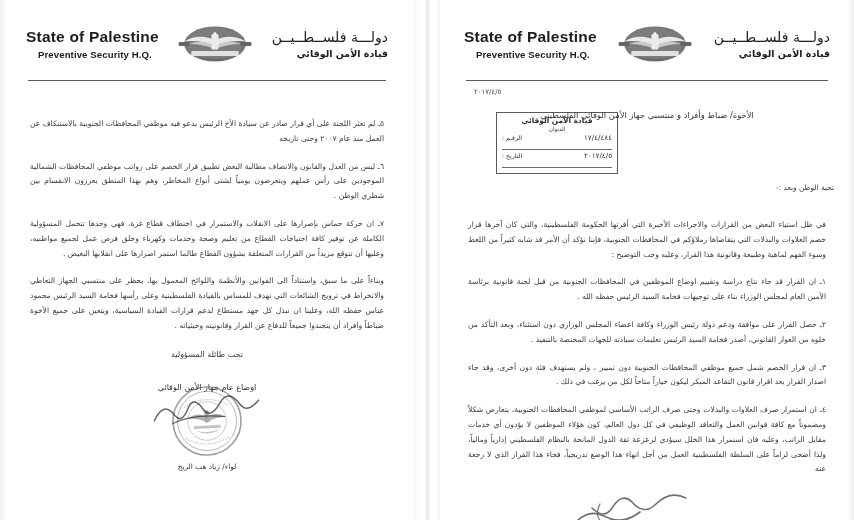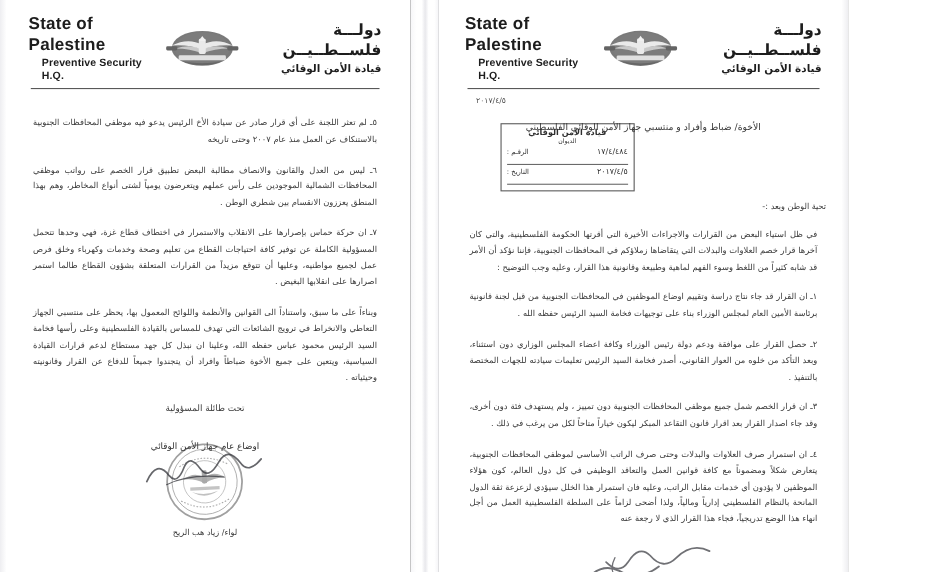--- a/index.html
+++ b/index.html
@@ -12,24 +12,24 @@
     width: 854px;
     height: 520px;
     overflow: hidden;
     font-family: "Liberation Serif", "DejaVu Serif", serif;
     color: #2b2b2b;
   }
 
   
   .scan-spread {
     position: relative;
-    width: 771px;
+    width: 854px;
     height: 520px;
     display: flex;
-    background: #000000;
+    background: #fde047;
   }
   .page {
     position: relative;
     height: 520px;
     background: #ffffff;
     overflow: hidden;
     box-sizing: border-box;
   }
   .page-left  { width: 414px; padding: 0 22px; }
   .page-gutter {
@@ -68,21 +68,21 @@
   .lh-en .l2 { font-size: 9.6px;  font-weight: 700; letter-spacing: .1px; margin-top: 2px; padding-left: 12px; }
 
   .lh-ar {
     direction: rtl;
     text-align: right;
     font-family: "DejaVu Sans", "Liberation Sans", sans-serif;
     color: #1d1d1d;
     line-height: 1.3;
     filter: blur(.17px);
   }
-  .lh-ar .l1 { font-size: 14px; font-weight: 700; letter-spacing: 1.6px; }
+  .lh-ar .l1 { font-size: 14px; font-weight: 400; letter-spacing: 1.6px; }
   .lh-ar .l2 { font-size: 9.5px; font-weight: 700; margin-top: 2px; }
 
   .emblem { width: 84px; height: 46px; opacity: .88; }
 
   .lh-rule {
     height: 0;
     border-top: 1.4px solid #3b3b3b;
     margin: 6px 6px 0 6px;
     opacity: .85;
   }
@@ -94,21 +94,21 @@
     font-family: "DejaVu Sans", "Liberation Sans", sans-serif;
     font-size: 7.6px;
     line-height: 1.95;
     color: #3a3a3a;
     padding: 0 8px;
     filter: blur(.16px);
   }
   .doc-body.left-body  { padding-top: 24px; }
   .doc-body.right-body { padding-top: 4px; }
 
-  .para { margin: 0 0 13px 0; }
+  .para { margin: 12px 0 13px 0; }
   .para.tight { margin-bottom: 9px; }
 
   .centered { text-align: center; }
   .closing-1 { margin: 22px 0 14px 0; font-size: 8px; }
   .closing-2 { margin: 0 0 18px 0; font-size: 8px; }
 
   
   .date-line {
     direction: rtl;
     text-align: left;

